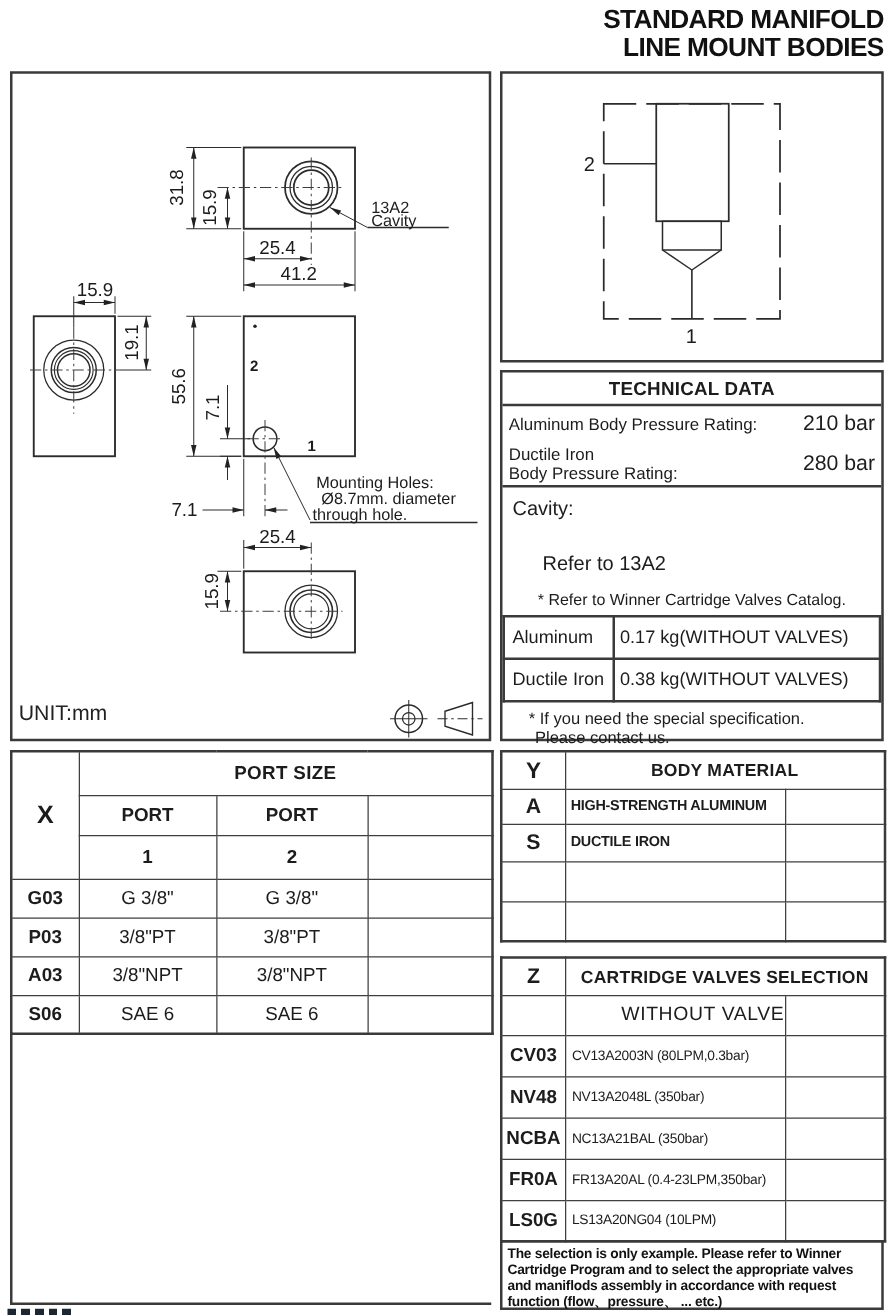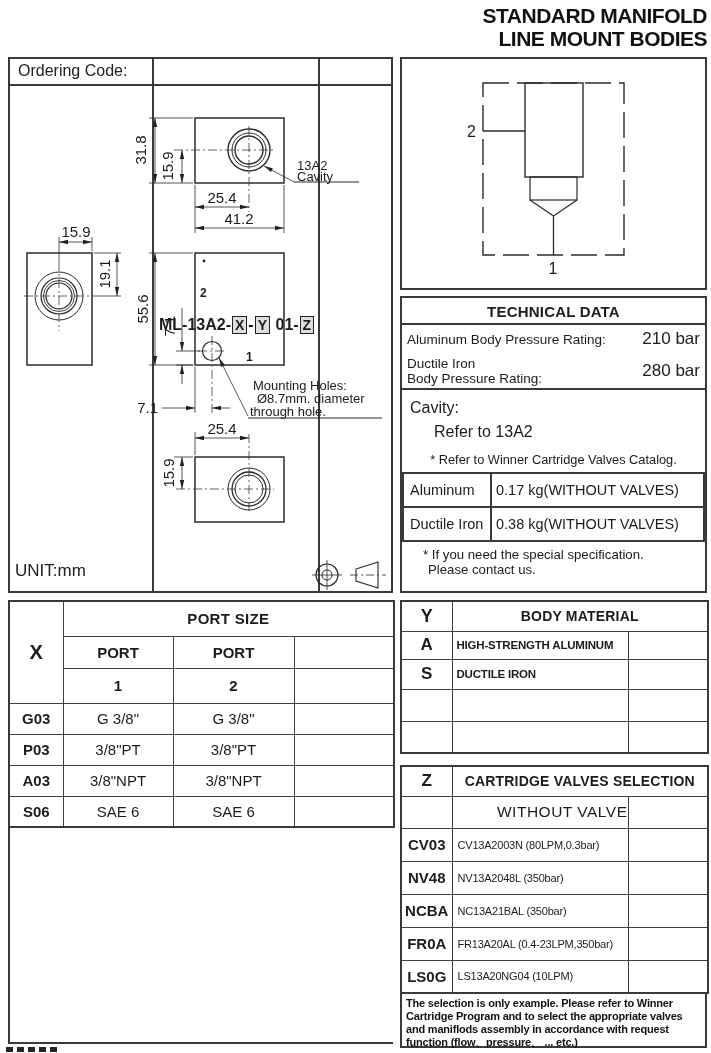--- a/index.html
+++ b/index.html
@@ -37,21 +37,21 @@
 
   
   .tech-panel { left:400px; top:296px; width:307px; height:297px; border:2px solid #3a3a3a; font-size:13.5px; }
   .tech-title { height:27px; border-bottom:2px solid #3a3a3a; text-align:center;
     font-weight:bold; font-size:15px; padding-top:5px; letter-spacing:0.2px; }
   .tech-rating { display:flex; justify-content:space-between; align-items:center; padding:1px 5px 0 5px; height:27px; }
   .tech-rating.tall { height:38px; border-bottom:2px solid #3a3a3a; }
   .tr-label { font-size:13.5px; line-height:15px; }
   .tr-value { font-size:17px; }
   .cavity-label { font-size:16px; padding:9px 0 0 8px; height:33px; }
-  .cavity-value { font-size:16px; padding-left:32px; height:29px; }
+  .cavity-value { font-size:16px; padding-left:32px; height:29px;margin-top:20px; }
   .catalog-note { font-size:12.8px; text-align:center; height:20px; }
   .weight-table { border-collapse:collapse; width:100%; }
   .weight-table td { border:2px solid #3a3a3a; font-size:14.5px; padding:8px 4px; }
   .weight-table td.m { width:88px; text-align:left; padding-left:6px; }
   .special-note { font-size:13.2px; padding:5px 0 0 21px; line-height:15px; }
 
   
   table.grid { border-collapse:collapse; position:absolute; table-layout:fixed; }
   table.grid td { border:1.5px solid #3f3f3f; text-align:center; vertical-align:middle;
     font-size:15px; overflow:hidden; white-space:nowrap;margin-left:36px; }
@@ -87,24 +87,20 @@
 </style>
 </head>
 <body>
 
 <div class="abs page-title">
   <div>STANDARD MANIFOLD</div>
   <div>LINE MOUNT BODIES</div>
 </div>
 
 <div class="abs left-panel">
-  <div class="ordering-row">
-    <span class="ord-label">Ordering Code:</span>
-    <span class="ord-code"><span>ML-13A2-</span><span class="kbox">X</span><span>-</span><span class="kbox">Y</span><span> 01-</span><span class="kbox">Z</span></span>
-  </div>
 
   <svg class="drawing-svg" width="381" height="505" viewBox="0 0 381 505">
     <g stroke="#2b2b2b" fill="none" stroke-width="1.5">
 
       <rect x="185" y="32" width="89" height="65"></rect>
       <circle cx="239" cy="64" r="21" stroke-width="1.4"></circle>
       <circle cx="239" cy="64" r="17" stroke-width="1"></circle>
       <circle cx="239" cy="64" r="14" stroke-width="1.4"></circle>
 
       <rect x="17" y="167" width="65" height="112"></rect>

